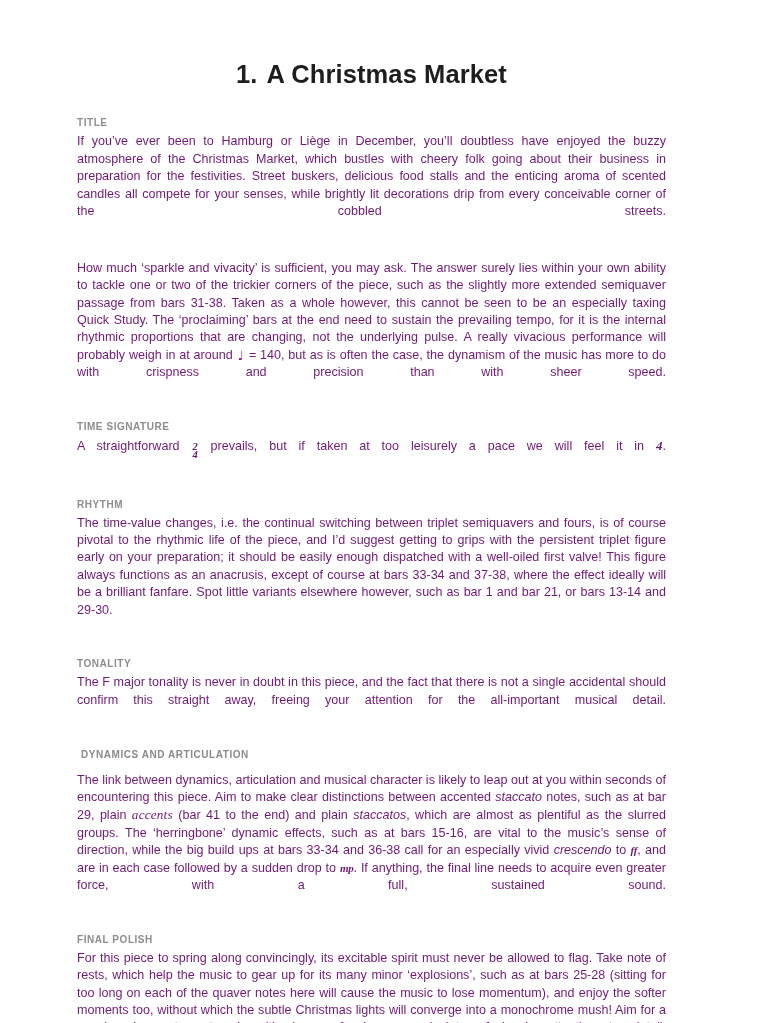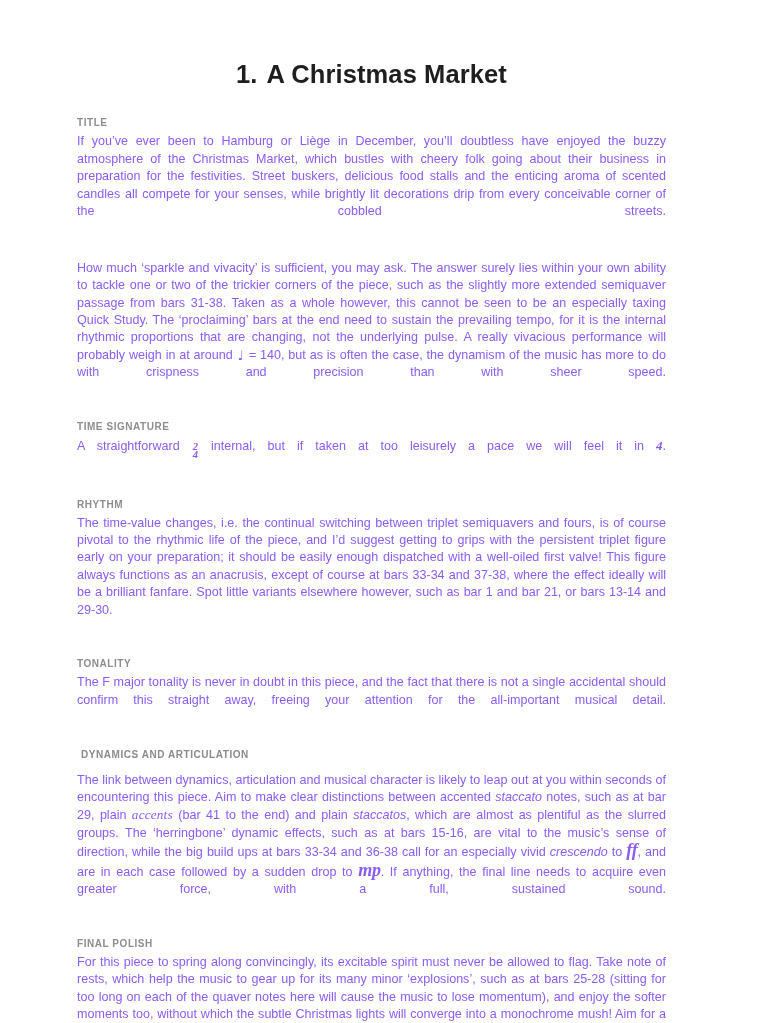--- a/index.html
+++ b/index.html
@@ -57,21 +57,21 @@
   }
   .section-heading.indented {
     padding-left: 4px;
     margin-bottom: 11px;
     color: #8a8a8a;
   }
 
   .body-text {
     font-size: 12.55px;
     line-height: 17.4px;
-    color: #8b5cf6;
+    color: #701a75;
     margin: 0;
     text-align: justify;
     text-justify: inter-word;
     hyphens: none;
   }
 
   
   .body-text::after {
     content: "";
     display: inline-block;
@@ -83,21 +83,21 @@
   .i-serif {
     font-family: "Liberation Serif", serif;
     font-style: italic;
     font-size: 13.2px;
     letter-spacing: 0.2px;
   }
   .dyn {
     font-family: "Liberation Serif", serif;
     font-style: italic;
     font-weight: 700;
-    font-size: 18px;
+    font-size: 11px;
     letter-spacing: -0.2px;
   }
   .music-note {
     font-family: "DejaVu Sans", sans-serif;
     font-size: 13px;
     line-height: 0;
     position: relative;
     top: 1px;
     padding: 0 1px;
   }
@@ -143,21 +143,21 @@
 
   <div class="section">
     <p class="body-text"><span>How much ‘sparkle and vivacity’ is sufficient, you may ask. The answer surely lies within your own ability to tackle one or two of the trickier corners of the piece, such as the slightly more extended semiquaver passage from bars 31-38. Taken as a whole however, this cannot be seen to be an especially taxing Quick Study. The ‘proclaiming’ bars at the end need to sustain the prevailing tempo, for it is the internal rhythmic proportions that are changing, not the underlying pulse. A really vivacious performance will probably weigh in at around </span><span class="music-note">♩</span><span> = 140, but as is often the case, the dynamism of the music has more to do with crispness and precision than with sheer speed.</span></p>
   </div>
 
   <div class="section">
     <h2 class="section-heading">TIME SIGNATURE</h2>
     <p class="body-text"><span>A straightforward </span><span class="timesig">
           <span class="top">2</span>
           <span class="bot">4</span>
-        </span><span> internal, but if taken at too leisurely a pace we will feel it in </span><span class="timesig-inline">4</span><span>.</span></p>
+        </span><span> prevails, but if taken at too leisurely a pace we will feel it in </span><span class="timesig-inline">4</span><span>.</span></p>
   </div>
 
   <div class="section">
     <h2 class="section-heading">RHYTHM</h2>
     <p class="body-text">The time-value changes, i.e. the continual switching between triplet semiquavers and fours, is of course pivotal to the rhythmic life of the piece, and I’d suggest getting to grips with the persistent triplet figure early on your preparation; it should be easily enough dispatched with a well-oiled first valve! This figure always functions as an anacrusis, except of course at bars 33-34 and 37-38, where the effect ideally will be a brilliant fanfare. Spot little variants elsewhere however, such as bar 1 and bar 21, or bars 13-14 and 29-30.</p>
   </div>
 
   <div class="section">
     <h2 class="section-heading">TONALITY</h2>
     <p class="body-text">The F major tonality is never in doubt in this piece, and the fact that there is not a single accidental should confirm this straight away, freeing your attention for the all-important musical detail.</p>

